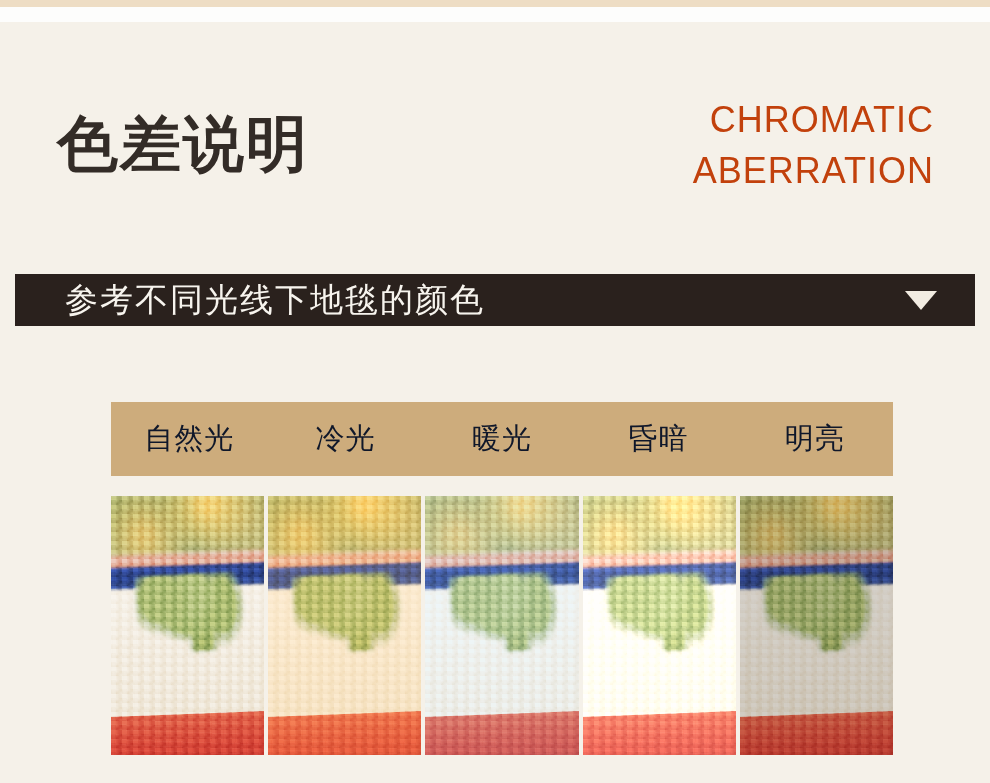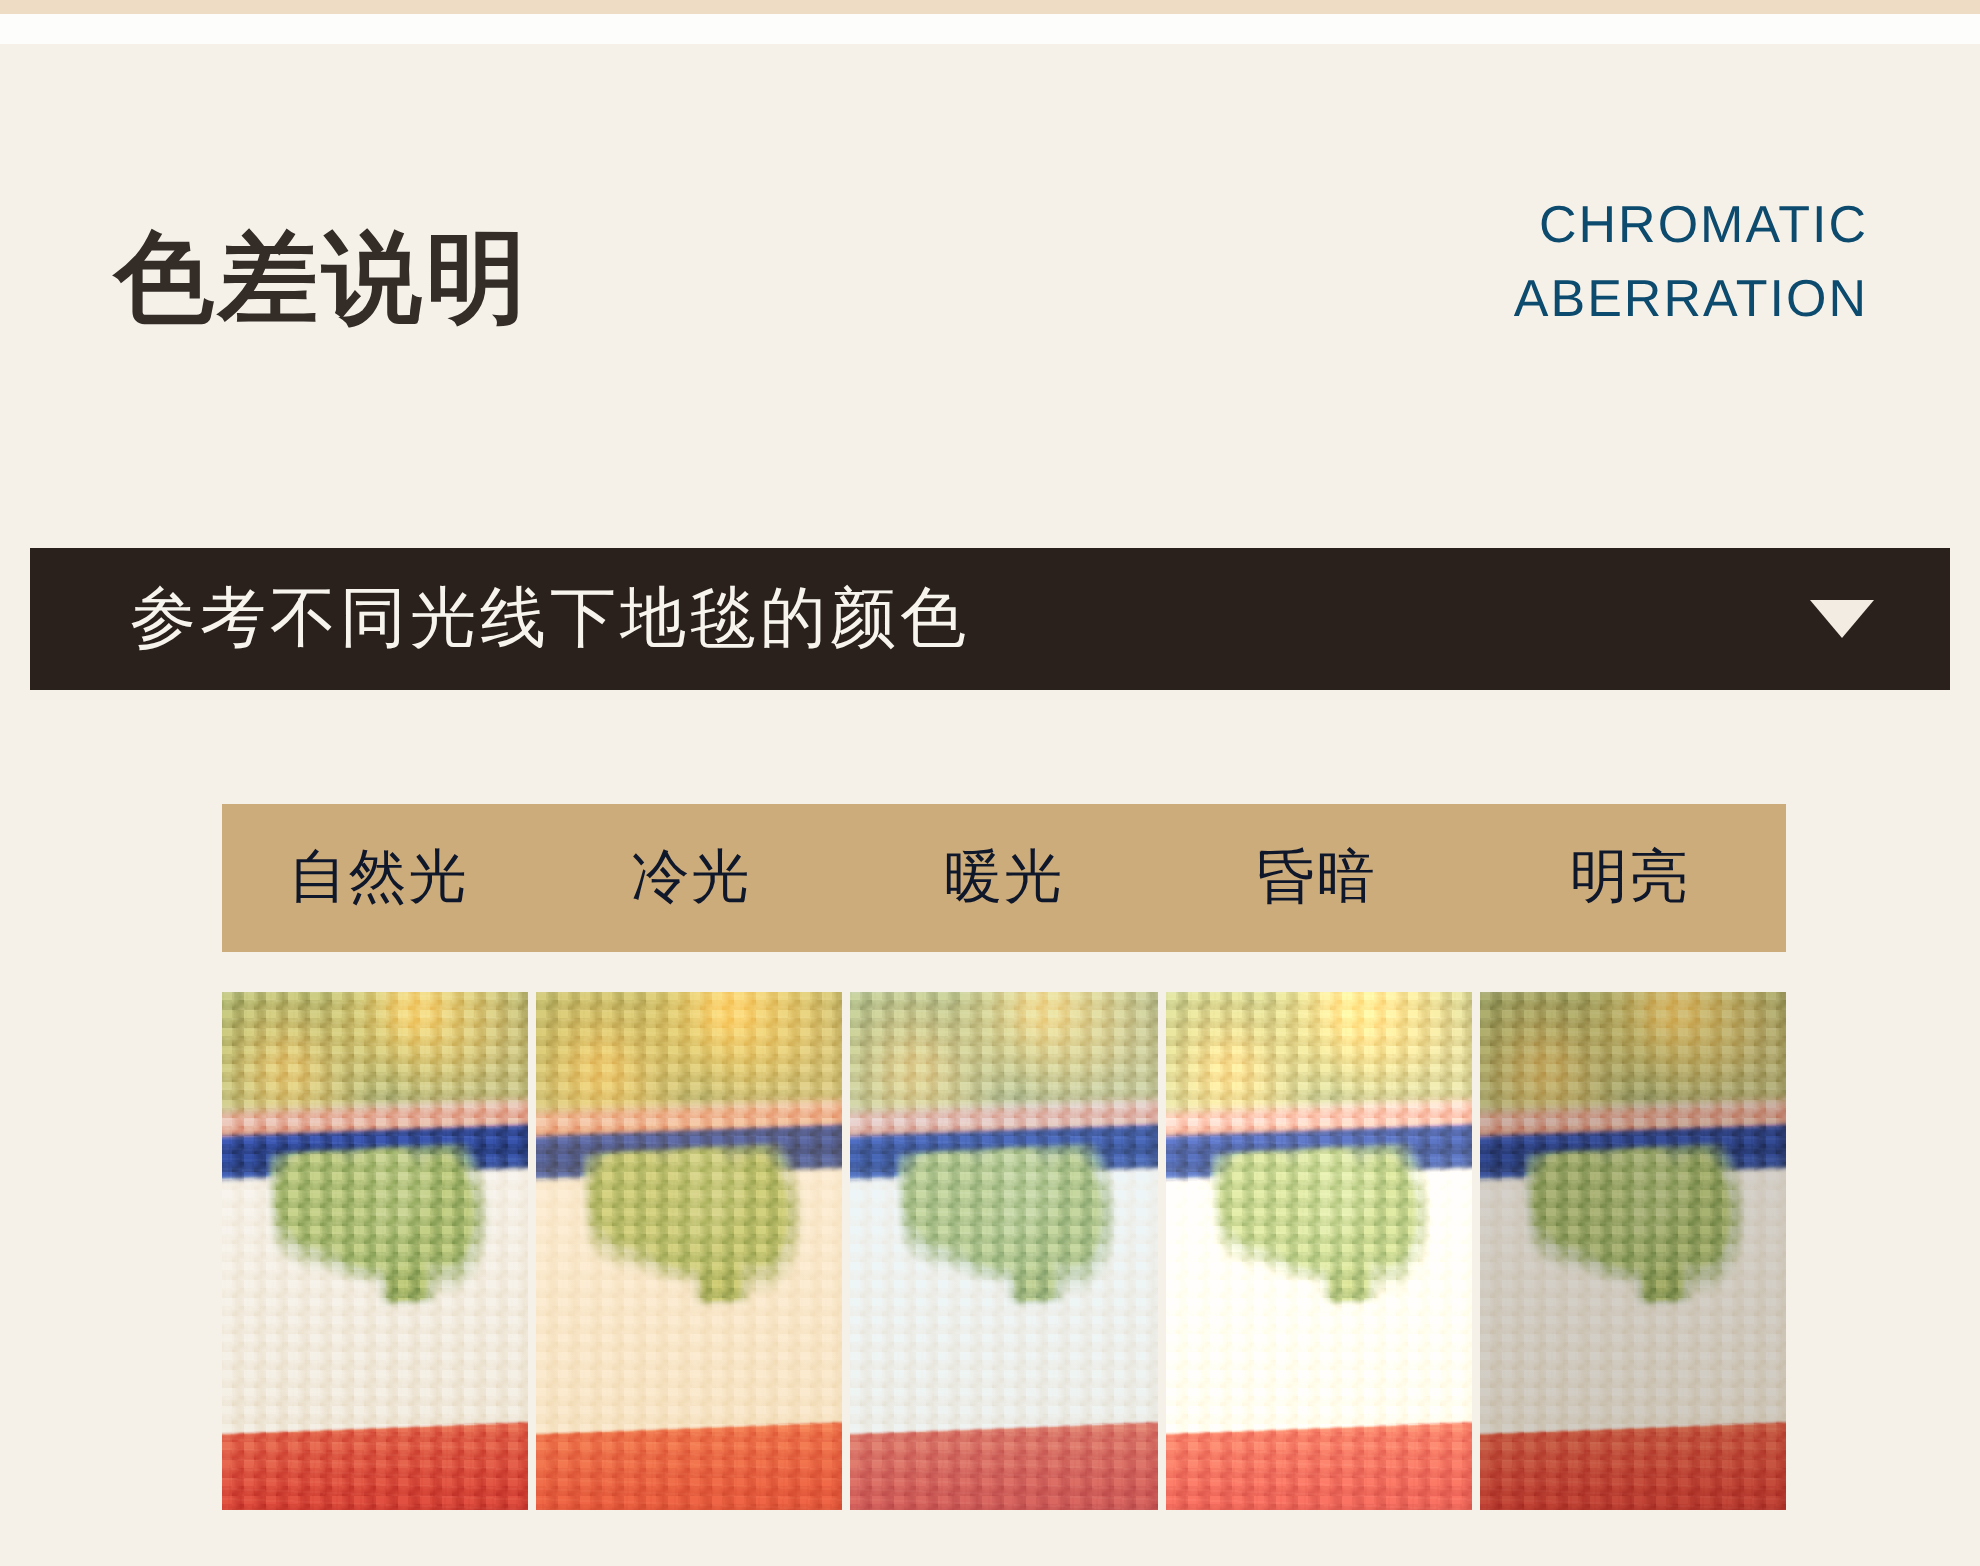--- a/index.html
+++ b/index.html
@@ -34,45 +34,45 @@
   }
   
   .header {
     position: absolute;
     left: 0; top: 22px;
     width: 990px; height: 230px;
   }
   .title-cn {
     position: absolute;
     left: 57px; top: 92px;
-    font-size: 50px;
+    font-size: 61px;
     font-weight: bold;
     color: #332c27;
     letter-spacing: 2px;
     line-height: 1;
     white-space: nowrap;
   }
   .title-en {
     position: absolute;
     right: 56px; top: 72px;
     text-align: right;
-    color: #0c4a6e;
-    font-size: 26px;
+    color: #c2410c;
+    font-size: 36px;
     line-height: 1.42;
     letter-spacing: 1px;
   }
   .title-en .line {
     display: block;
     white-space: nowrap;
   }
   
   .banner {
     position: absolute;
     left: 15px; top: 274px;
-    width: 960px; height: 71px;
+    width: 960px; height: 52px;
     background: #2a211d;
     display: flex;
     align-items: center;
     justify-content: space-between;
     box-sizing: border-box;
     padding: 0 26px 0 50px;
   }
   .banner-text {
     color: #f7f4ee;
     font-size: 33px;

